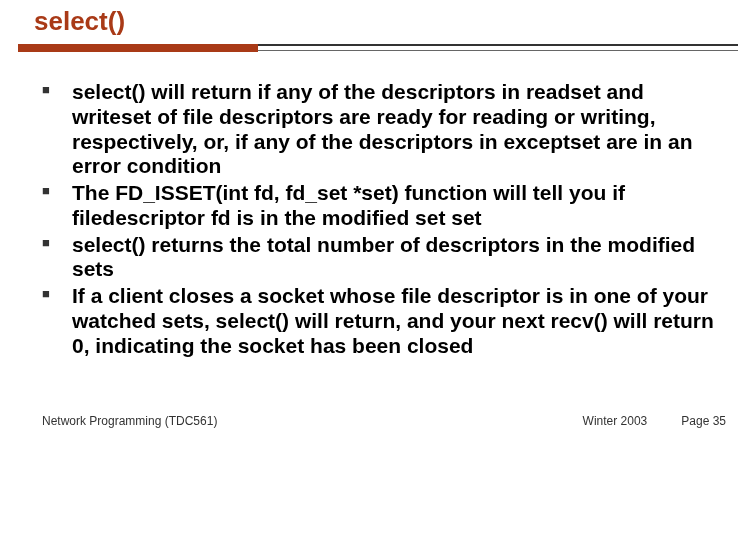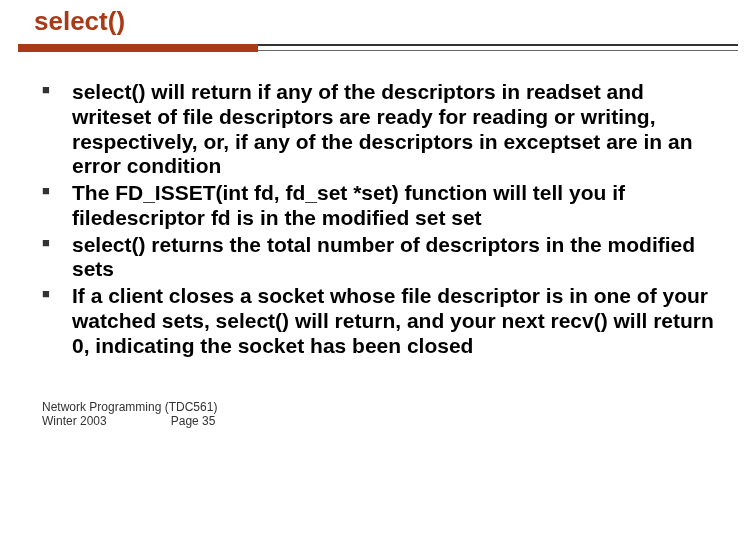--- a/index.html
+++ b/index.html
@@ -80,25 +80,24 @@
   .it { }
   .footer {
     position: absolute;
     bottom: 12px;
     left: 42px;
     right: 30px;
     font-size: 12px;
     color: #333;
     display: flex;
     justify-content: space-between;
-    flex-direction: column;
   }
   .footer .right {
     display: flex;
-    gap: 64px;
+    gap: 34px;
     align-items: flex-end;
   }
 </style>
 </head>
 <body>
 
 <div class="slide">
   <div class="title">select()</div>
   <div class="hr-thick"></div>
   <div class="hr-thin1"></div>

